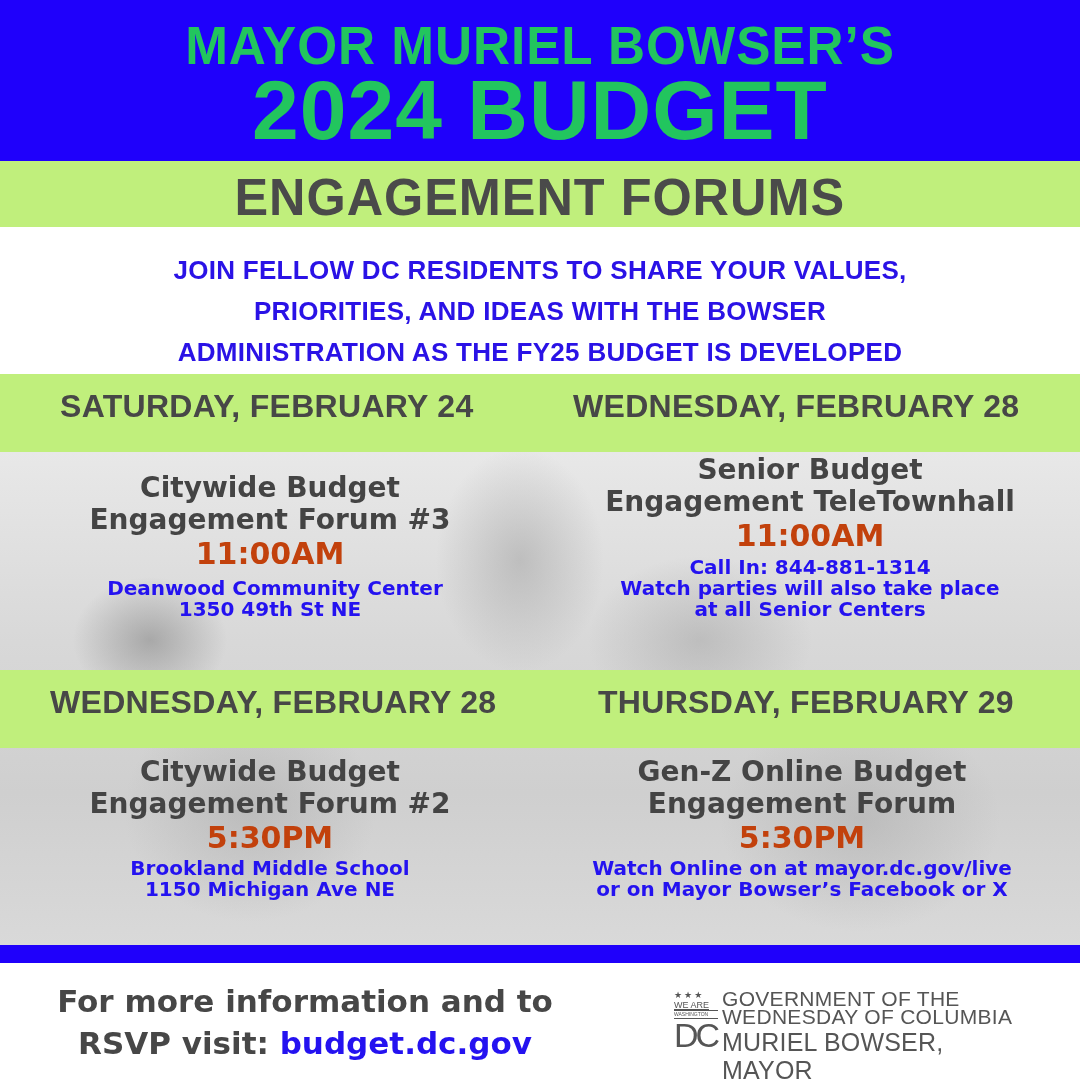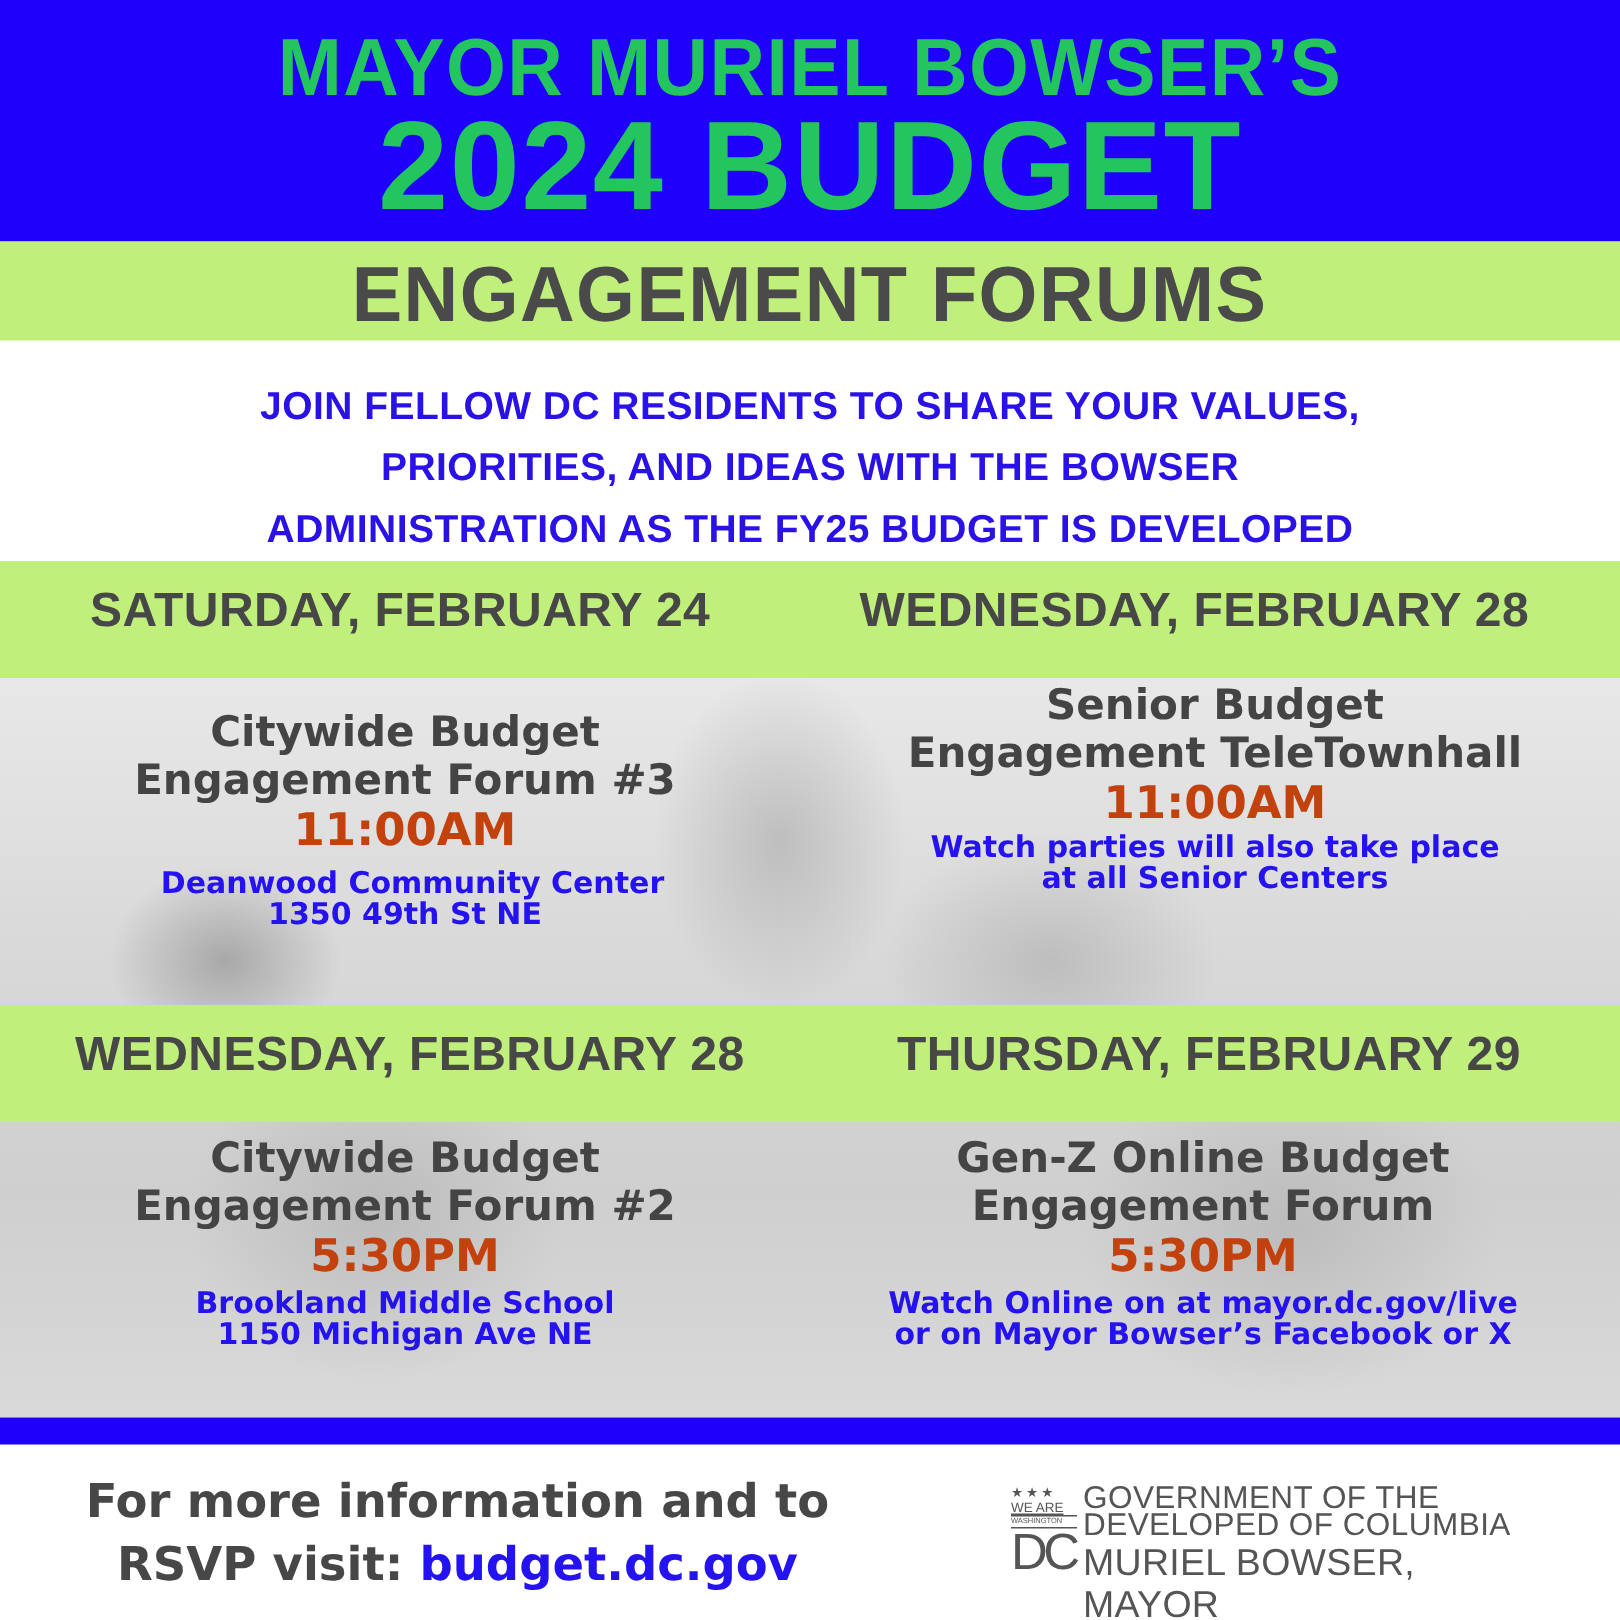--- a/index.html
+++ b/index.html
@@ -143,20 +143,21 @@
   <div class="title">Engagement Forum #3</div>
   <div class="time">11:00AM</div>
   <div class="detail" style="margin-top:6px;margin-left:10px;">Deanwood Community Center</div>
   <div class="detail">1350 49th St NE</div>
 </div>
 
 <div class="event" style="left:540px; top:454px;">
   <div class="title">Senior Budget</div>
   <div class="title">Engagement TeleTownhall</div>
   <div class="time">11:00AM</div>
+  <div class="detail" style="margin-top:3px;">Call In: 844-881-1314</div>
   <div class="detail">Watch parties will also take place</div>
   <div class="detail">at all Senior Centers</div>
 </div>
 
 <div class="band band2">
   <div class="date" style="left:50px;">WEDNESDAY,  FEBRUARY 28</div>
   <div class="date" style="left:598px;">THURSDAY, FEBRUARY 29</div>
 </div>
 
 <div class="event" style="left:0; top:756px;">
@@ -186,16 +187,16 @@
 
 <div class="logo">
   <div class="mark">
     <div class="stars">★★★</div>
     <div class="weare">WE ARE</div>
     <div class="wash">WASHINGTON</div>
     <div class="dc">DC</div>
   </div>
   <div class="gov">
     <div>GOVERNMENT OF THE</div>
-    <div>DEVELOPED OF COLUMBIA</div>
+    <div>WEDNESDAY OF COLUMBIA</div>
   </div>
   <div class="mayor">MURIEL BOWSER, MAYOR</div>
 </div>
 
 </body></html>

